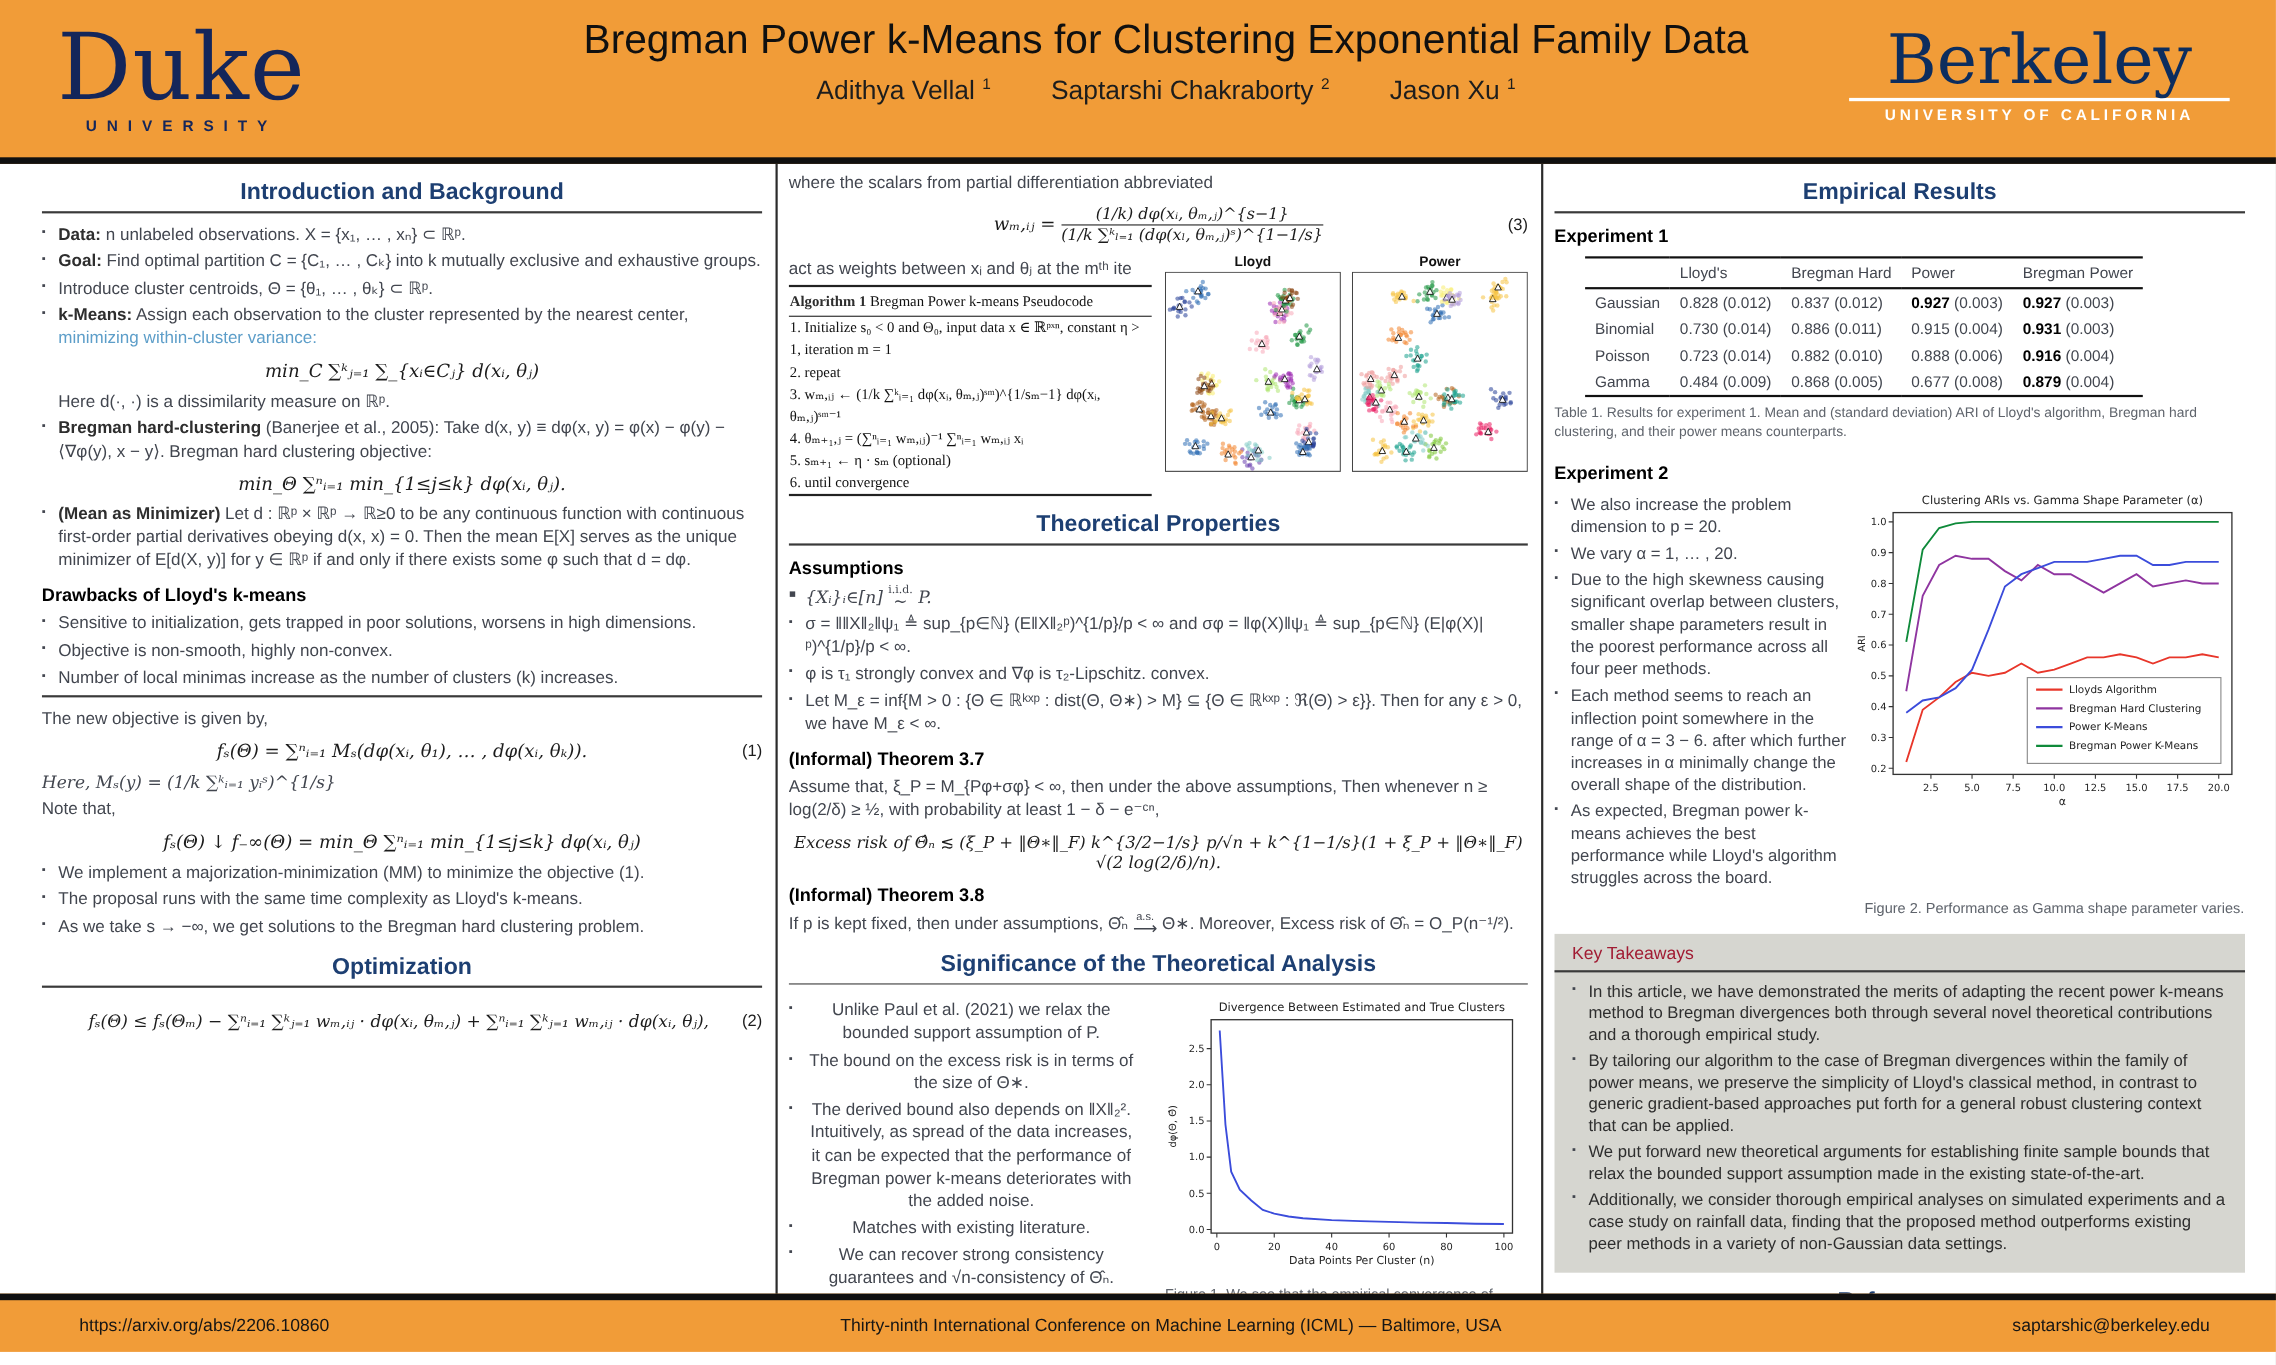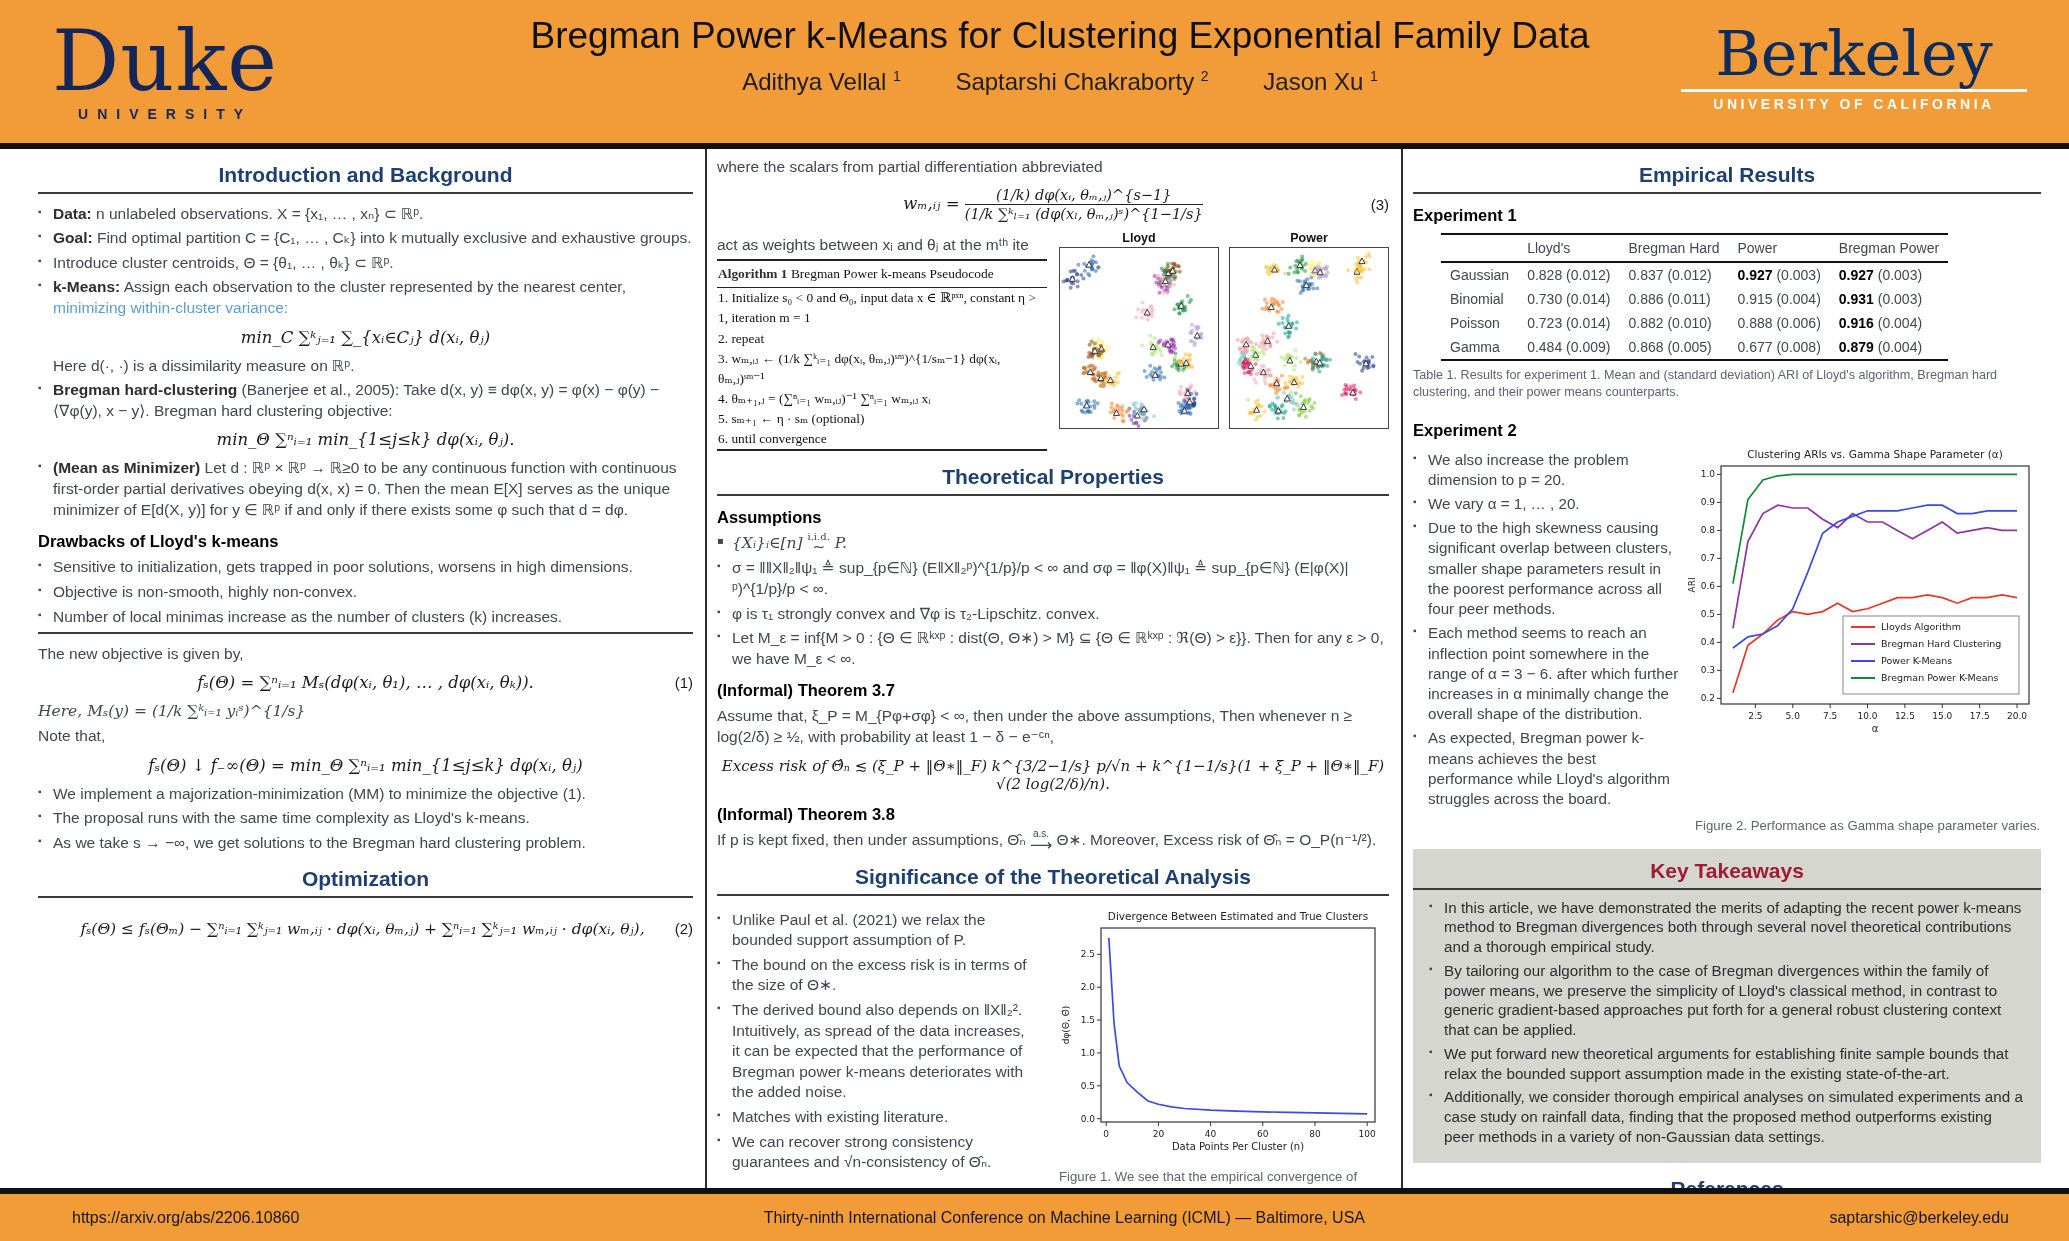--- a/index.html
+++ b/index.html
@@ -59,44 +59,44 @@
   .algo{border-top:2.5px solid #222;border-bottom:2.5px solid #222;font-family:"Liberation Serif","DejaVu Serif",serif;
         font-size:13.4px;color:#111;margin-top:4px;line-height:1.5;}
   .algo .atitle{border-bottom:1.4px solid #222;padding:3px 1px;}
   .algo .aline{padding:0 1px;}
   .fig-panels{display:flex;gap:10px;justify-content:flex-end;}
   .fig-panel{text-align:center;}
   .fig-panel .flabel{font-size:12.5px;font-weight:700;color:#111;margin-bottom:2px;}
 
   
   .sig-row{display:flex;margin-top:2px;}
-  .sig-bullets{width:330px;}
+  .sig-bullets{width:330px;text-align:center;}
   .sig-fig{width:335px;margin-left:25px;}
   .caption{font-size:13.2px;color:#5f646c;line-height:1.35;margin-top:10px;}
 
   
   table.exp1{border-collapse:collapse;border-top:2.5px solid #111;border-bottom:2.5px solid #111;
              margin:8px 0 6px 28px;font-size:14px;color:#42464f;}
   table.exp1 th,table.exp1 td{text-align:left;font-weight:400;padding:4px 9px;white-space:nowrap;}
   table.exp1 thead th{border-bottom:2px solid #111;padding:5px 9px;}
   table.exp1 .bv{font-weight:700;color:#000;}
   .tbl-caption{font-size:12.6px;color:#5f646c;line-height:1.35;margin-top:4px;}
   .exp2-row{display:flex;margin-top:2px;}
   .exp2-bullets{width:272px;}
   .exp2-bullets .b{font-size:15.2px;}
   .exp2-fig{width:356px;}
   .fig2-cap{font-size:13.2px;color:#5f646c;line-height:1.35;margin:4px 0 0 282px;}
 
   .takeaways{background:#D6D6D0;margin-top:14px;padding:2px 16px 12px 16px;}
-  .takeaways h2{font-size:21px;font-weight:700;color:#A11C33;text-align:center;margin:8px 0 0 0;}
+  .takeaways h2{font-size:16px;font-weight:400;color:#A11C33;text-align:left;margin:8px 0 0 0;}
   .takeaways .rule{background:#3a3a3a;margin:5px -16px 8px -16px;}
   .takeaways .b{font-size:15.2px;color:#2e2e2e;line-height:1.3;}
 
   
-  .ftr{position:absolute;left:0;right:0;bottom:0;height:47px;background:#F19C38;border-top:6px solid #101010;
+  .ftr{position:absolute;left:0;right:0;bottom:12px;height:47px;background:#F19C38;border-top:6px solid #101010;
        display:flex;align-items:center;font-size:16px;color:#151515;}
   .ftr .fl{margin-left:72px;}
   .ftr .fc{flex:1;text-align:center;}
   .ftr .fr{margin-right:60px;}
 
   svg text{font-family:"DejaVu Sans","Liberation Sans",sans-serif;}
 </style>
 </head>
 <body>
 

